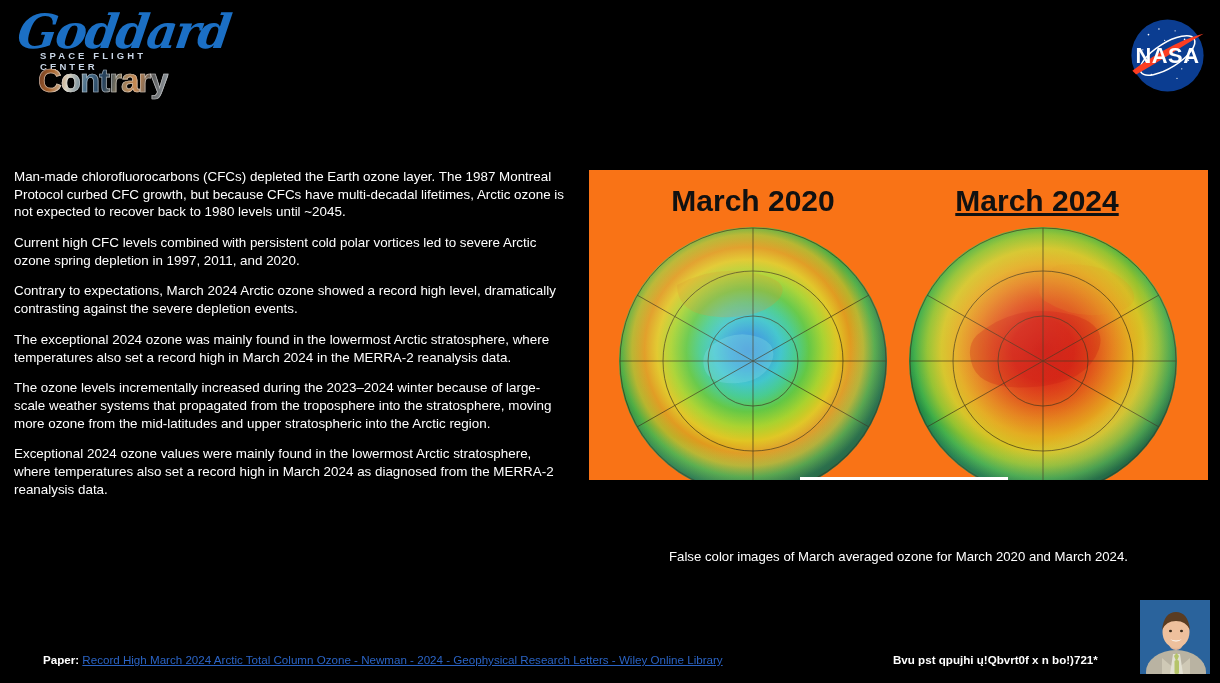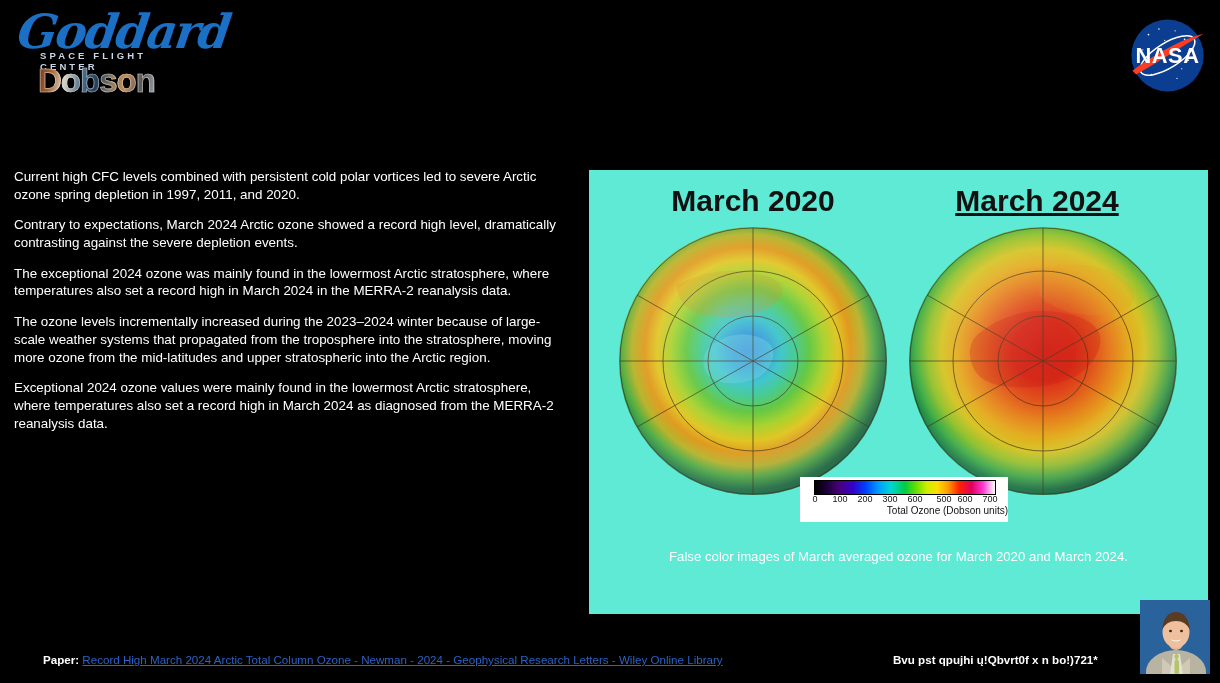--- a/index.html
+++ b/index.html
@@ -36,22 +36,22 @@
 
   
   #bullets{
     position:absolute;left:14px;top:168px;width:552px;
     font-size:13.4px;line-height:1.32;color:#fff;
   }
   #bullets p{margin:0 0 13px 0;}
 
   
   #figure-panel{
-    position:absolute;left:589px;top:170px;width:619px;height:444px;
-    background:#5eead4;overflow:hidden;
+    position:absolute;left:589px;top:170px;width:619px;height:310px;
+    background:#f97316;overflow:hidden;
   }
   .globe-title{
     position:absolute;top:14px;font-size:30px;font-weight:bold;color:#111;
     width:300px;text-align:center;font-family:"Liberation Sans",sans-serif;
   }
   #title-2020{left:14px;}
   #title-2024{left:298px;text-decoration:underline;}
   .globe{position:absolute;top:55px;width:272px;height:272px;border-radius:50%;}
   #globe-2020{left:28px;}
   #globe-2024{left:318px;}
@@ -102,21 +102,21 @@
   }
 </style>
 </head>
 <body>
 
 <div id="header">
 
   <div id="gsfc-logo">
     <div class="goddard-script">Goddard</div>
     <div class="sfc-line">SPACE FLIGHT CENTER</div>
-    <div class="science-word">Dobson</div>
+    <div class="science-word">Contrary</div>
   </div>
 
 
   <div id="nasa-logo">
     <svg viewBox="0 0 100 100" width="95" height="95">
       <circle cx="50" cy="50" r="38" fill="#0b3d91"></circle>
       <g fill="#ffffff">
         <circle cx="30" cy="28" r="0.9"></circle>
           <circle cx="41" cy="22" r="0.8"></circle>
         <circle cx="58" cy="24" r="0.7"></circle>
@@ -129,20 +129,21 @@
           <circle cx="65" cy="64" r="0.7"></circle>
       </g>
       <ellipse cx="50" cy="50" rx="33" ry="13" fill="none" stroke="#ffffff" stroke-width="1.6" transform="rotate(-32 50 50)"></ellipse>
       <path d="M13 66 C32 52 62 33 88 27 C66 40 40 57 17 70 Z" fill="#fc3d21"></path>
       <text x="50" y="58" text-anchor="middle" fill="#ffffff" font-family="&quot;Liberation Sans&quot;, sans-serif" font-size="23" font-weight="bold" letter-spacing="0.5">NASA</text>
     </svg>
   </div>
 </div>
 
 <div id="bullets">
+  <p>Man-made chlorofluorocarbons (CFCs) depleted the Earth ozone layer. The 1987 Montreal Protocol curbed CFC growth, but because CFCs have multi-decadal lifetimes, Arctic ozone is not expected to recover back to 1980 levels until ~2045.</p>
   <p>Current high CFC levels combined with persistent cold polar vortices led to severe Arctic ozone spring depletion in 1997, 2011, and 2020.</p>
   <p>Contrary to expectations, March 2024 Arctic ozone showed a record high level, dramatically contrasting against the severe depletion events.</p>
   <p>The exceptional 2024 ozone was mainly found in the lowermost Arctic stratosphere, where temperatures also set a record high in March 2024 in the MERRA-2 reanalysis data.</p>
   <p>The ozone levels incrementally increased during the 2023–2024 winter because of large-scale weather systems that propagated from the troposphere into the stratosphere, moving more ozone from the mid-latitudes and upper stratospheric into the Arctic region.</p>
   <p>Exceptional 2024 ozone values were mainly found in the lowermost Arctic stratosphere, where temperatures also set a record high in March 2024 as diagnosed from the MERRA-2 reanalysis data.</p>
 </div>
 
 <div id="figure-panel">
 
   <div class="globe-title" id="title-2020">March 2020</div>

